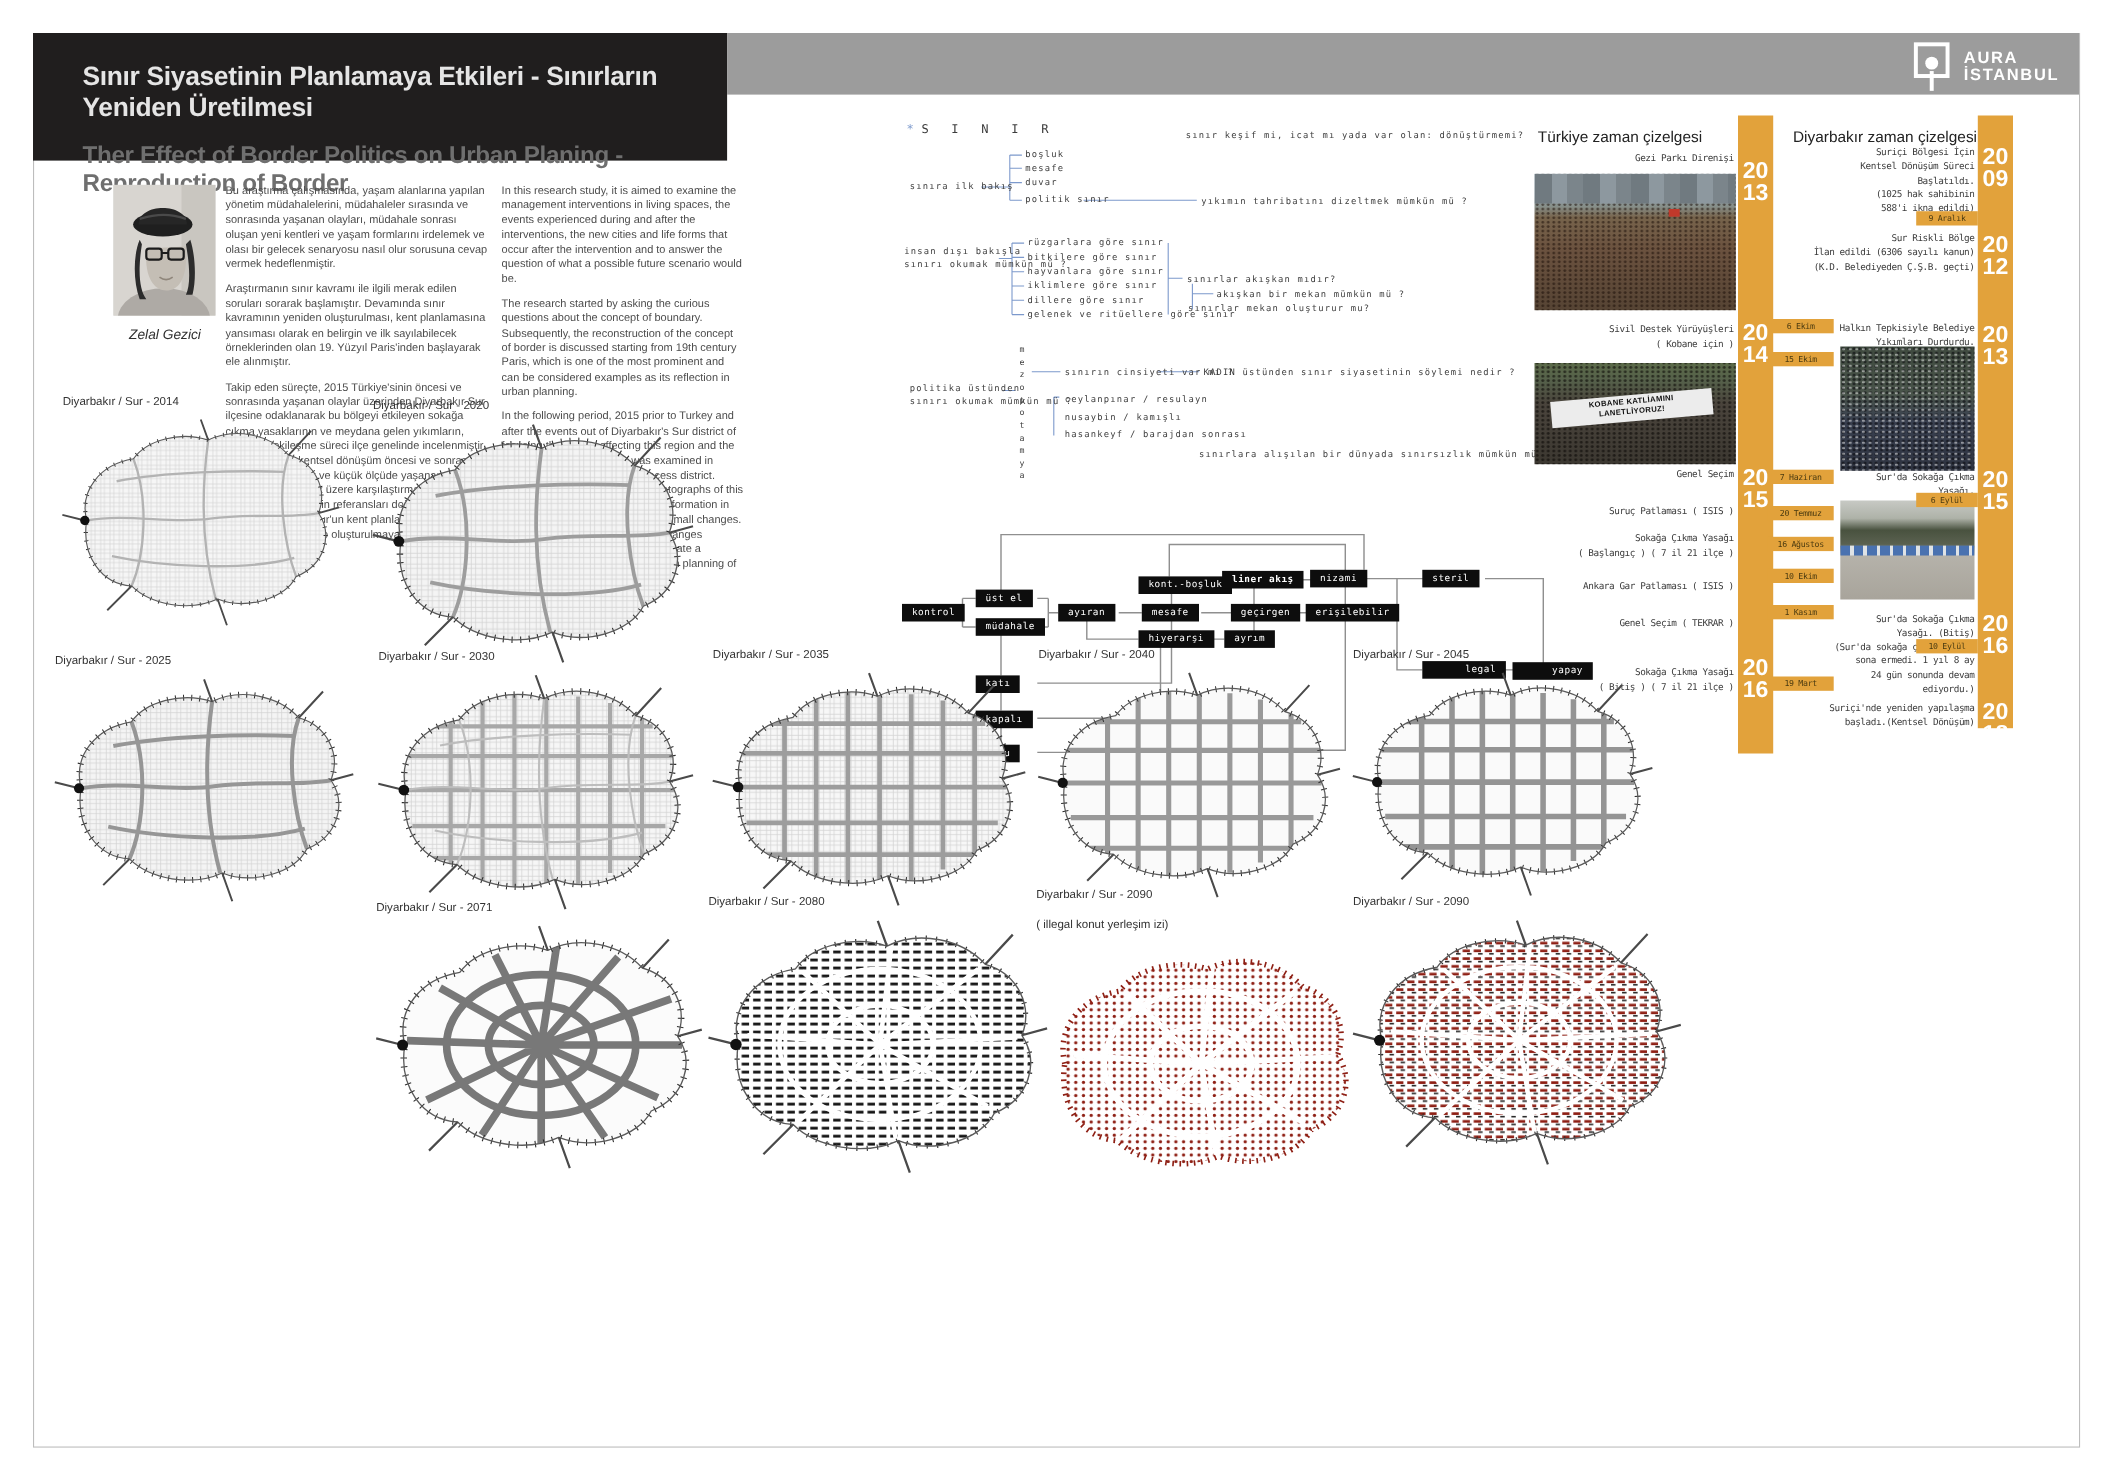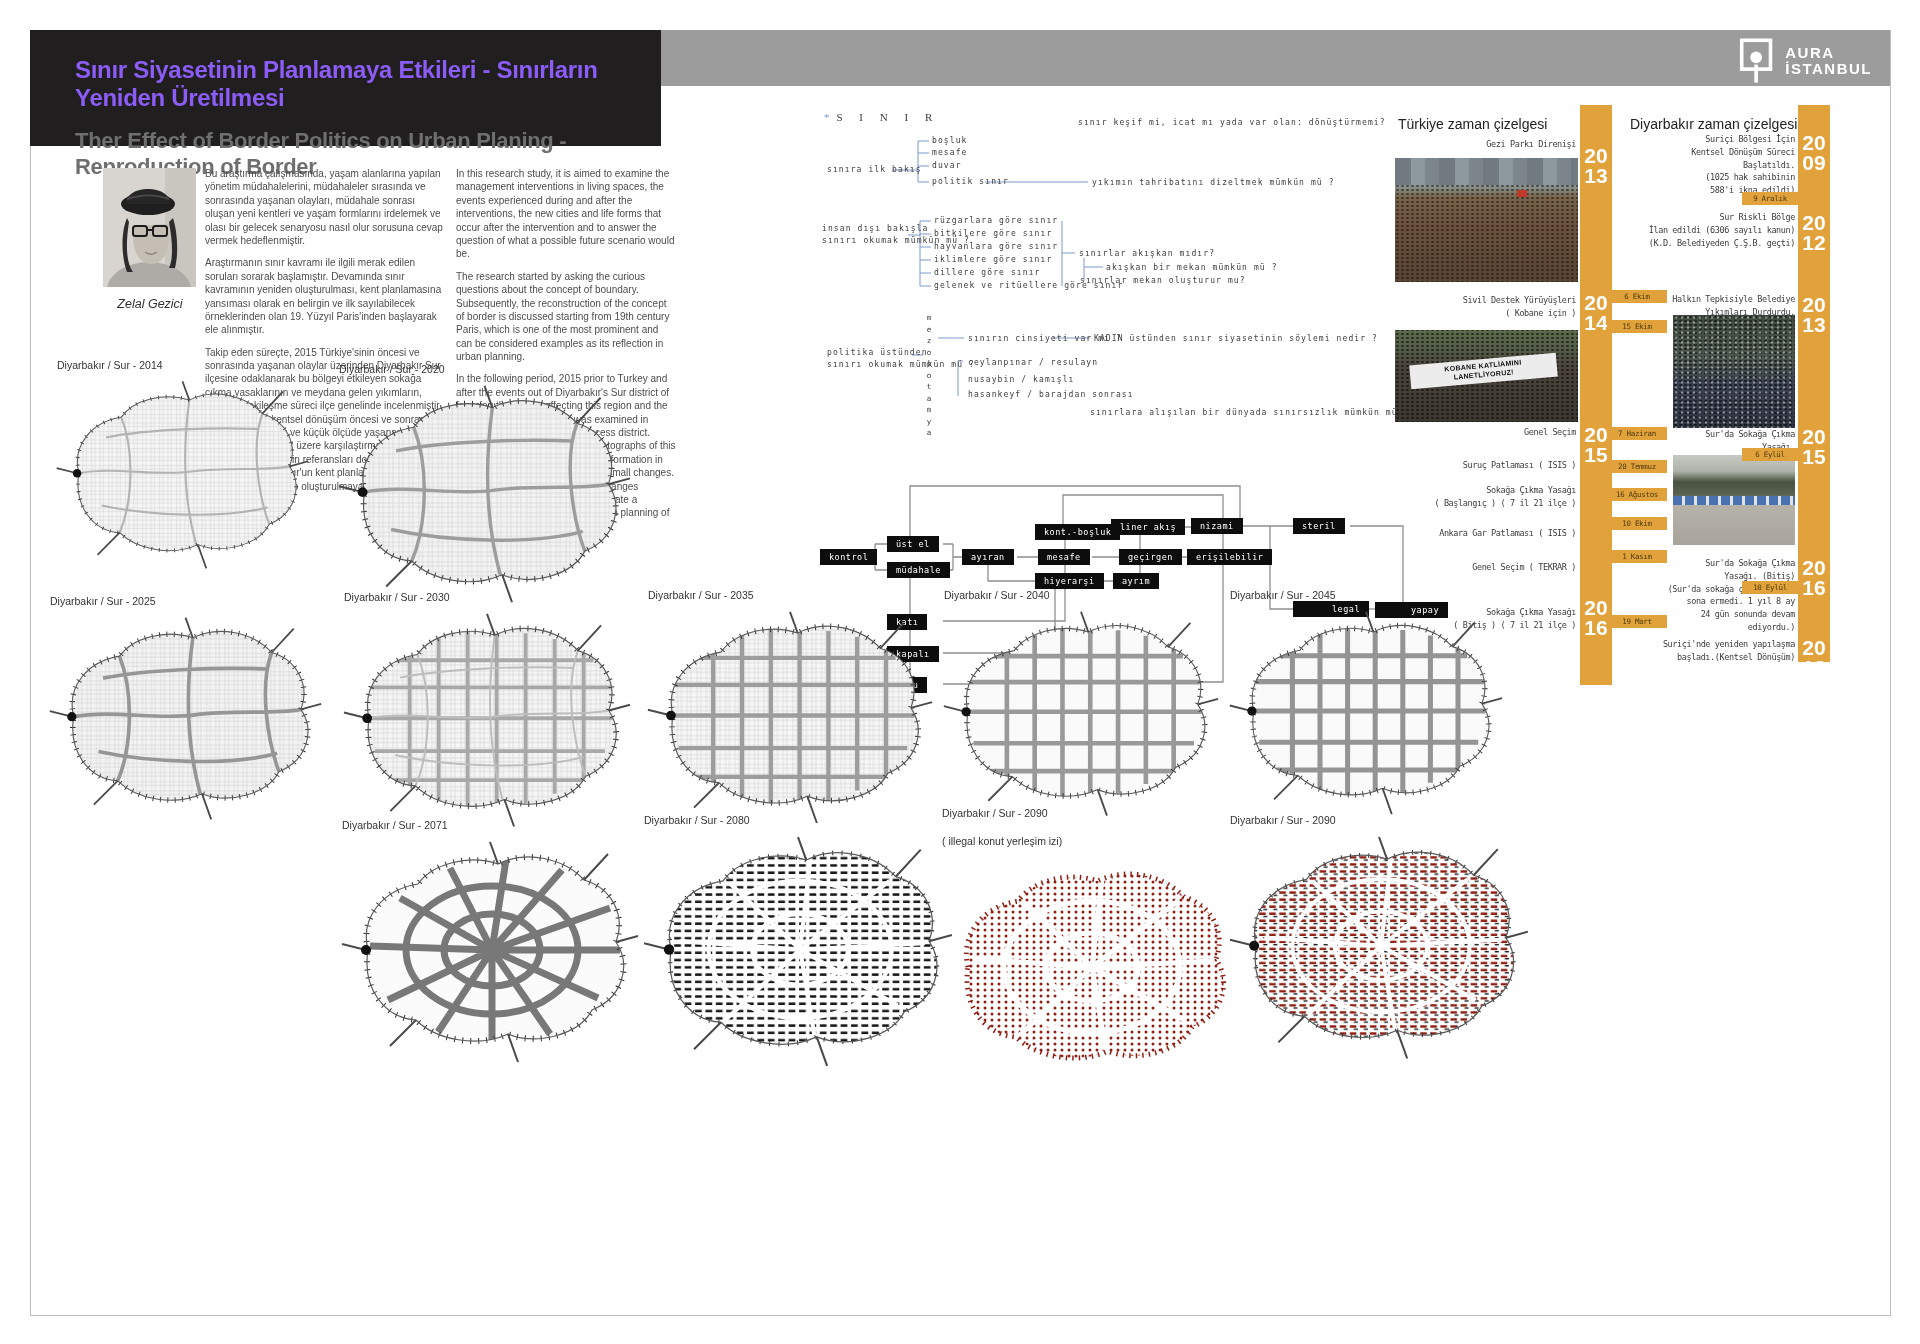--- a/index.html
+++ b/index.html
@@ -3,21 +3,21 @@
 <meta charset="utf-8">
 <style>
   html,body{margin:0;padding:0;background:#fff;}
   .page{position:relative;width:1920px;height:1344px;background:#fff;overflow:hidden;
         font-family:"Liberation Sans",sans-serif;}
   .frame{position:absolute;left:30px;top:30px;width:1859px;height:1284px;border:1px solid #bdbdbd;}
 
   
   .title-block{position:absolute;left:30px;top:30px;width:631px;height:116px;background:#201e1e;
                box-sizing:border-box;padding:26px 0 0 45px;}
-  .title-tr{margin:0;color:#8b5cf6;font-size:24px;font-weight:bold;letter-spacing:-0.3px;}
+  .title-tr{margin:0;color:#e5e5e5;font-size:24px;font-weight:bold;letter-spacing:-0.3px;}
   .title-en{margin:16px 0 0 0;color:#6f6f6f;font-size:22px;font-weight:bold;letter-spacing:-0.3px;}
   .gray-band{position:absolute;left:661px;top:30px;width:1229px;height:56px;background:#9c9c9c;}
   .logo{position:absolute;right:18px;top:7px;display:flex;align-items:center;gap:10px;}
   .logo-text{color:#fff;font-weight:bold;font-size:15px;line-height:1.08;letter-spacing:1.5px;}
 
   
   .portrait{position:absolute;left:103px;top:168px;width:93px;height:119px;background:#d8d6d2;overflow:hidden;}
   .author-name{position:absolute;left:95px;top:297px;width:110px;text-align:center;
                font-style:italic;font-size:12.5px;color:#2f2f2f;}
   .col{position:absolute;top:167px;font-size:10px;line-height:1.34;color:#4c4c4c;}
@@ -194,21 +194,21 @@
       <g stroke="#7C99CC" stroke-width="1" fill="none">
         <path d="M70,75 H96 M96,46 V87 M96,46 H107 M96,58 H107 M96,71 H107 M96,87 H107 M163,87 H266"></path>
         <path d="M86,140 H98 M98,126 V191 M98,126 H109 M98,139 H109 M98,152 H109 M98,165 H109 M98,178 H109 M98,191 H109"></path>
         <path d="M240,126 V191 M240,158 H253"></path>
         <path d="M262,163 V186 M262,172 H281"></path>
         <path d="M116,243 H142 M231,243 H268"></path>
         <path d="M90,260 H101"></path>
         <path d="M136,266 V301 M136,266 H141"></path>
       </g>
     </svg>
-    <div class="dg dg-title" style="left:2px;top:14px;font-family:Liberation Serif, serif;"><span class="dg-star">*</span><span>S I N I R</span></div>
+    <div class="dg dg-title" style="left:2px;top:14px;"><span class="dg-star">*</span><span>S I N I R</span></div>
     <div class="dg" style="left:256px;top:22px;">sınır keşif mi, icat mı yada var olan: dönüştürmemi?</div>
     <div class="dg" style="left:5px;top:69px;">sınıra ilk bakış</div>
     <div class="dg" style="left:110px;top:40px;">boşluk</div>
     <div class="dg" style="left:110px;top:52px;">mesafe</div>
     <div class="dg" style="left:110px;top:65px;">duvar</div>
     <div class="dg" style="left:110px;top:81px;">politik sınır</div>
     <div class="dg" style="left:270px;top:82px;">yıkımın tahribatını dizeltmek mümkün mü ?</div>
     <div class="dg" style="left:0px;top:128px;">insan dışı bakışla
 sınırı okumak mümkün mü ?</div>
     <div class="dg" style="left:112px;top:120px;">rüzgarlara göre sınır</div>
@@ -254,21 +254,21 @@
         <path d="M245,61 V71"></path>
       </g>
     </svg>
     <span class="cbox" style="left:0px;top:71px;">kontrol</span>
     <span class="cbox" style="left:67px;top:58px;">üst el</span>
     <span class="cbox" style="left:67px;top:84px;">müdahale</span>
     <span class="cbox" style="left:142px;top:71px;">ayıran</span>
     <span class="cbox" style="left:215px;top:46px;">kont.-boşluk</span>
     <span class="cbox" style="left:218px;top:71px;">mesafe</span>
     <span class="cbox" style="left:215px;top:95px;">hiyerarşi</span>
-    <span class="cbox" style="left:291px;top:41px;">liner akış</span>
+    <span class="cbox" style="left:291px;top:41px;font-weight:bold;">liner akış</span>
     <span class="cbox" style="left:299px;top:71px;">geçirgen</span>
     <span class="cbox" style="left:293px;top:95px;">ayrım</span>
     <span class="cbox" style="left:371px;top:40px;">nizami</span>
     <span class="cbox" style="left:367px;top:71px;">erişilebilir</span>
     <span class="cbox" style="left:473px;top:40px;">steril</span>
     <span class="cbox" style="left:473px;top:123px;padding-left:39px;">legal</span>
     <span class="cbox" style="left:555px;top:124px;padding-left:36px;">yapay</span>
     <span class="cbox" style="left:67px;top:136px;">katı</span>
     <span class="cbox" style="left:67px;top:168px;">kapalı</span>
     <span class="cbox" style="left:67px;top:199px;">dolu</span>

